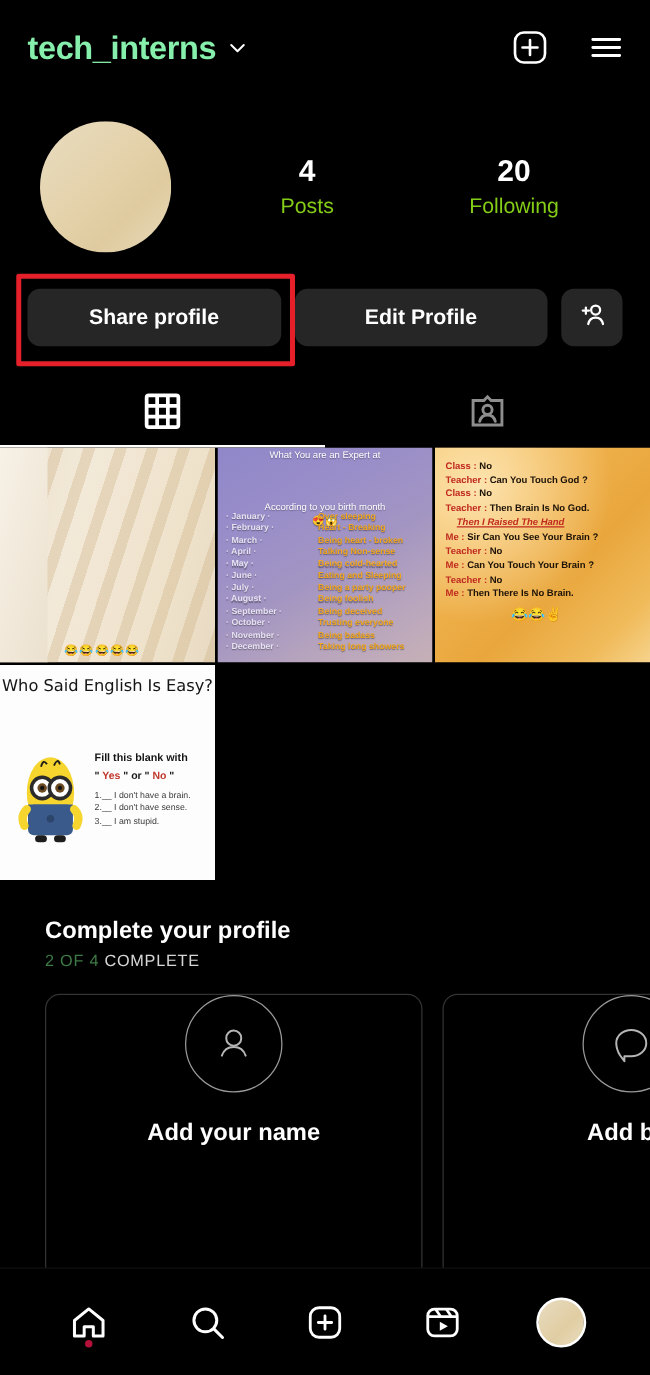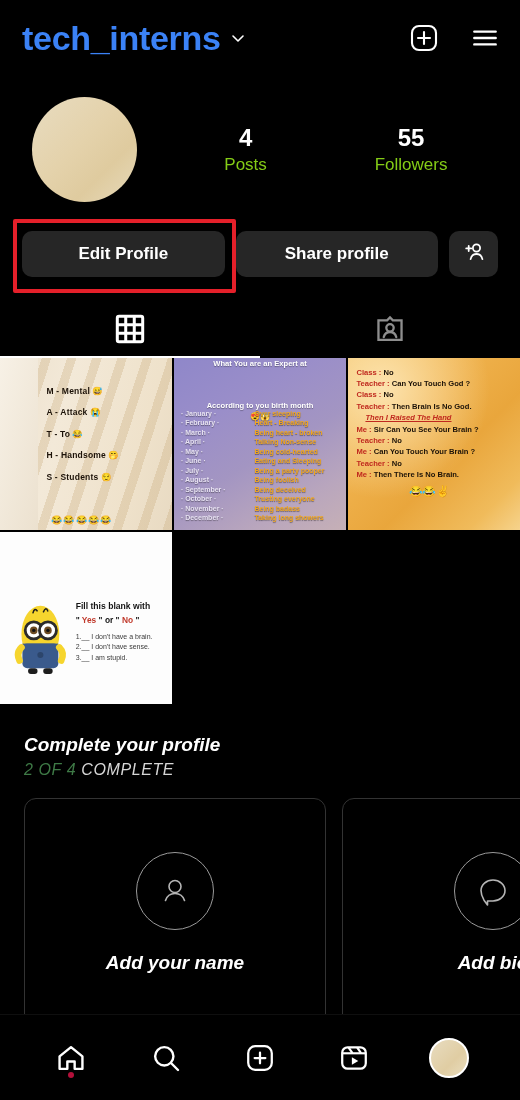--- a/index.html
+++ b/index.html
@@ -10,21 +10,21 @@
     color:#fff; position:relative;
   }
   .screen { width:520px; height:1100px; position:relative; background:#000; }
 
   
   .header {
     height:76px; display:flex; align-items:center;
     padding:0 20px 0 22px; position:relative;
   }
   .username-wrap { display:flex; align-items:center; gap:9px; }
-  .username { font-size:34px; font-weight:bold; letter-spacing:-0.3px; color:#3b82f6; }
+  .username { font-size:26px; font-weight:bold; letter-spacing:-0.3px; color:#86efac; }
   .chev { width:16px; height:16px; display:block; }
   .header-spacer { flex:1; }
   .hdr-icons { display:flex; align-items:center; gap:32px; }
   .icon-btn { display:flex; align-items:center; justify-content:center; }
 
   
   .profile-row {
     display:flex; align-items:center; padding:14px 22px 0 32px; height:132px;
   }
   .avatar {
@@ -80,21 +80,21 @@
     background:linear-gradient(105deg,#f7f1e6,#ece1cf); }
   .t1 .lines { position:absolute; left:27%; top:16%; right:4%; }
   .t1 .ln { font-size:8.5px; font-weight:bold; color:#1c1208; margin-bottom:11.5px; letter-spacing:0.2px; }
   .t1 .emojis { position:absolute; left:30%; bottom:5px; font-size:9px; letter-spacing:1px; }
 
   
   .t2 {
     background:linear-gradient(150deg,#8f87c9 0%,#9a8ec9 30%,#a395c2 55%,#b9a6bd 80%,#c6b0b6 100%);
   }
   .t2 .hd { position:absolute; top:1px; left:0; width:100%; text-align:center;
-    font-size:7.6px; color:#ffffff; font-weight:bold; line-height:1.3; text-shadow:0 1px 1px rgba(0,0,0,.35); }
+    font-size:7.6px; color:#ffffff; font-weight:normal; line-height:1.3; text-shadow:0 1px 1px rgba(0,0,0,.35); }
   .t2 .hd .sub { font-size:7.6px;margin-top:32px; }
   .t2 .faces { text-align:center; font-size:8px; margin-top:1px; }
   .t2 .rows { position:absolute; top:30%; left:4%; right:3%; }
   .t2 .r { display:flex; font-size:7px; font-weight:bold; line-height:1.02; margin-bottom:2.4px; }
   .t2 .mo { width:46%; color:#e7e2f2; text-shadow:0 1px 1px rgba(0,0,0,.4); }
   .t2 .vl { flex:1; color:#f2a71d; text-shadow:0 1px 1px rgba(0,0,0,.45); }
 
   
   .t3 {
     background:
@@ -112,30 +112,30 @@
   .t4 .h1 { position:absolute; top:6%; left:0; width:100%; text-align:center;
     font-size:13px; color:#141414; line-height:1.18; font-family:"DejaVu Sans", sans-serif; }
   .t4 .body { position:absolute; top:40%; left:44%; right:3%; }
   .t4 .b1 { font-size:8.6px; color:#141414; font-weight:bold; line-height:1.25; }
   .t4 .b2 { font-size:8.4px; margin-top:3px; font-weight:bold; color:#141414; }
   .t4 .yes { color:#c0392b;margin-top:12px; } .t4 .no { color:#c0392b; }
   .t4 .list { margin-top:7px; font-size:7px; color:#3a3a3a; line-height:1.55; }
   .minion { position:absolute; left:7%; top:36%; width:33%; height:50%; }
 
   
-  .cyp { padding:30px 0 0 24px;font-style:italic; }
+  .cyp { padding:30px 0 0 36px; }
   .cyp-title { font-size:19px; font-weight:bold; color:#fff; }
-  .cyp-sub { font-size:16px; letter-spacing:0.6px; margin-top:5px; }
+  .cyp-sub { font-size:13px; letter-spacing:0.6px; margin-top:5px; }
   .cyp-sub .g { color:#3e7a46; }
   .cyp-sub .w { color:#d6d6d6; }
   .cards { display:flex; gap:16px; margin-top:19px; }
   .card {
     width:302px; flex:none; height:230px; border:1px solid #333;
     border-radius:12px; display:flex; flex-direction:column;
-    align-items:center; justify-content:center; gap:22px;
+    align-items:center; justify-content:flex-start; gap:22px;
   }
   .card-ic {
     width:78px; height:78px; border-radius:50%; border:1.4px solid #9a9a9a;
     display:flex; align-items:center; justify-content:center;
   }
   .card-label { font-size:19px; font-weight:bold; color:#fff; }
 
   
   .nav {
     position:absolute; left:0; bottom:0; width:520px; height:86px;
@@ -182,29 +182,29 @@
   </div>
 
   <div class="profile-row">
     <div class="avatar"></div>
     <div class="stats">
       <div class="stat">
         <div class="stat-num">4</div>
         <div class="stat-label">Posts</div>
       </div>
       <div class="stat">
-        <div class="stat-num">55</div>
-        <div class="stat-label">Followers</div>
+        <div class="stat-num">20</div>
+        <div class="stat-label">Following</div>
       </div>
     </div>
   </div>
 
   <div class="actions">
+    <button class="btn btn-share">Share profile</button>
     <button class="btn btn-edit">Edit Profile</button>
-    <button class="btn btn-share">Share profile</button>
     <button class="btn btn-adduser">
       <span>
         <svg viewBox="0 0 24 24" width="24" height="24">
           <circle cx="14.5" cy="8" r="3.6" fill="none" stroke="#fff" stroke-width="1.8"></circle>
           <path d="M8.6 19.2 C9.3 15.6 11.6 14 14.5 14 C17.4 14 19.7 15.6 20.4 19.2" fill="none" stroke="#fff" stroke-width="1.8" stroke-linecap="round"></path>
           <path d="M4.2 8.4 H9.2 M6.7 6 V11" stroke="#fff" stroke-width="1.8" stroke-linecap="round"></path>
         </svg>
       </span>
     </button>
     <div class="red-box"></div>
@@ -229,27 +229,20 @@
         </svg>
       </span>
     </div>
   </div>
 
   <div class="grid">
 
     <div class="tile">
       <div class="tile-inner t1">
         <div class="lcol"></div>
-        <div class="lines">
-          <div class="ln">M - Mental 😅</div>
-          <div class="ln">A - Attack 😭</div>
-          <div class="ln">T - To 😂</div>
-          <div class="ln">H - Handsome 🤭</div>
-          <div class="ln">S - Students 😌</div>
-        </div>
         <div class="emojis">😂😂😂😂😂</div>
       </div>
     </div>
 
     <div class="tile">
       <div class="tile-inner t2">
         <div class="hd">
           <div>What You are an Expert at</div>
           <div class="sub">According to you birth month</div>
           <div class="faces">😍😱</div>
@@ -320,20 +313,21 @@
           <div class="ln"><span class="sp">Me : </span><span>Can You Touch Your Brain ?</span></div>
           <div class="ln"><span class="sp">Teacher : </span><span>No</span></div>
           <div class="ln"><span class="sp">Me : </span><span>Then There Is No Brain.</span></div>
           <div class="emojis">😂😂✌</div>
         </div>
       </div>
     </div>
 
     <div class="tile">
       <div class="tile-inner t4">
+        <div class="h1">Who Said English Is Easy?</div>
         <svg class="minion" viewBox="0 0 60 90">
           <ellipse cx="30" cy="42" rx="20" ry="30" fill="#f6d52e"></ellipse>
           <rect x="11" y="52" width="38" height="26" rx="5" fill="#3a5a8c"></rect>
           <rect x="11" y="52" width="38" height="7" fill="#3a5a8c"></rect>
           <path d="M18 38 H42" stroke="#2b2b2b" stroke-width="3.4"></path>
           <circle cx="23" cy="38" r="9" fill="#fff" stroke="#2b2b2b" stroke-width="3"></circle>
           <circle cx="38" cy="38" r="9" fill="#fff" stroke="#2b2b2b" stroke-width="3"></circle>
           <circle cx="23" cy="38" r="4" fill="#6b4a22"></circle>
           <circle cx="38" cy="38" r="4" fill="#6b4a22"></circle>
           <circle cx="23" cy="38" r="1.8" fill="#111"></circle>

